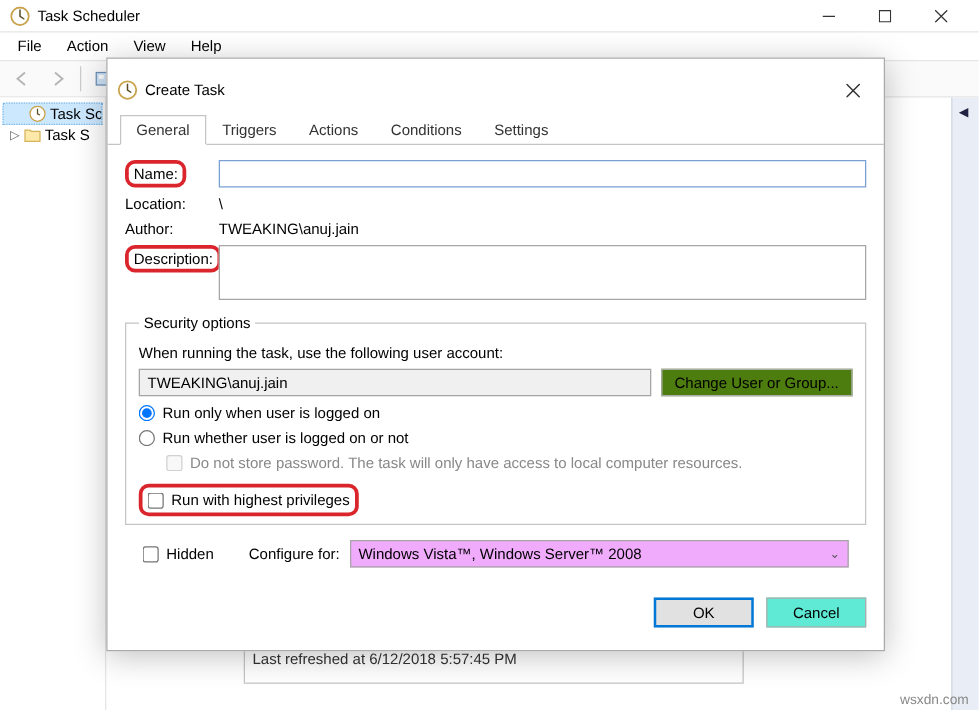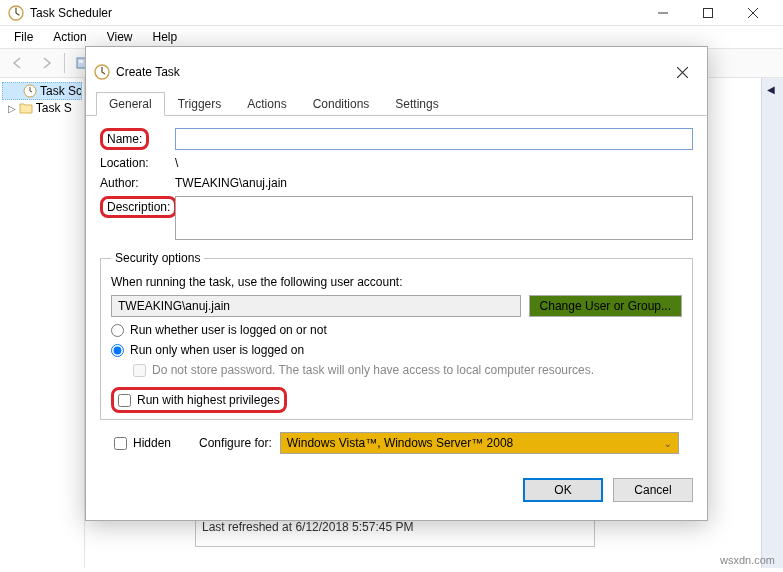--- a/index.html
+++ b/index.html
@@ -53,23 +53,23 @@
 legend { padding:0 4px; }
 .secrow { display:flex; align-items:center; gap:8px; margin:4px 0; }
 .userbox { flex:1; height:22px; border:1px solid #a5a5a5; background:#f0f0f0; padding:0 6px; display:flex; align-items:center; }
 .btn { height:22px; padding:0 10px; border:1px solid #adadad; background:#4d7c0f; }
 .radio, .check { display:flex; align-items:center; gap:6px; margin:6px 0; }
 input[type=radio], input[type=checkbox] { margin:0; }
 .muted { color:#888; }
 .indent { margin-left:22px; }
 
 .bottomrow { display:flex; align-items:center; gap:8px; padding: 6px 14px; }
-.select { flex:1; height:22px; border:1px solid #a5a5a5; background:#eab308; display:flex; align-items:center; justify-content:space-between; padding:0 6px; }
+.select { flex:1; height:22px; border:1px solid #a5a5a5; background:#f0abfc; display:flex; align-items:center; justify-content:space-between; padding:0 6px; }
 .dlg-footer { display:flex; justify-content:flex-end; gap:10px; padding:8px 14px 12px; }
-.btn.f { width:80px; height:24px; background:#e5e5e5; }
+.btn.f { width:80px; height:24px; background:#5eead4; }
 .btn.ok { border:2px solid #0078d7; background:#e1e1e1; }
 
 svg { display:block; }
 </style>
 </head>
 <body>
 
 <div class="titlebar">
   <span class="icon">
     <svg viewBox="0 0 16 16">
@@ -208,26 +208,26 @@
     <fieldset>
       <legend>Security options</legend>
       <div style="margin-bottom:6px;">When running the task, use the following user account:</div>
       <div class="secrow">
         <div class="userbox">
             <span>TWEAKING\anuj.jain</span>
           </div>
         <button class="btn">Change User or Group...</button>
       </div>
       <label class="radio">
+        <input type="radio" name="runmode" checked="" style="">
+        <span>Run only when user is logged on</span>
+      </label>
+      <label class="radio">
         <input type="radio" name="runmode" style="">
         <span>Run whether user is logged on or not</span>
-      </label>
-      <label class="radio">
-        <input type="radio" name="runmode" checked="" style="">
-        <span>Run only when user is logged on</span>
       </label>
       <label class="check indent muted">
         <input type="checkbox" disabled="" style="">
         <span>Do not store password. The task will only have access to local computer resources.</span>
       </label>
       <span class="highlight" style="margin-top:4px;">
         <label class="check" style="margin:2px 0;">
           <input type="checkbox" style="">
           <span>Run with highest privileges</span>
         </label>

